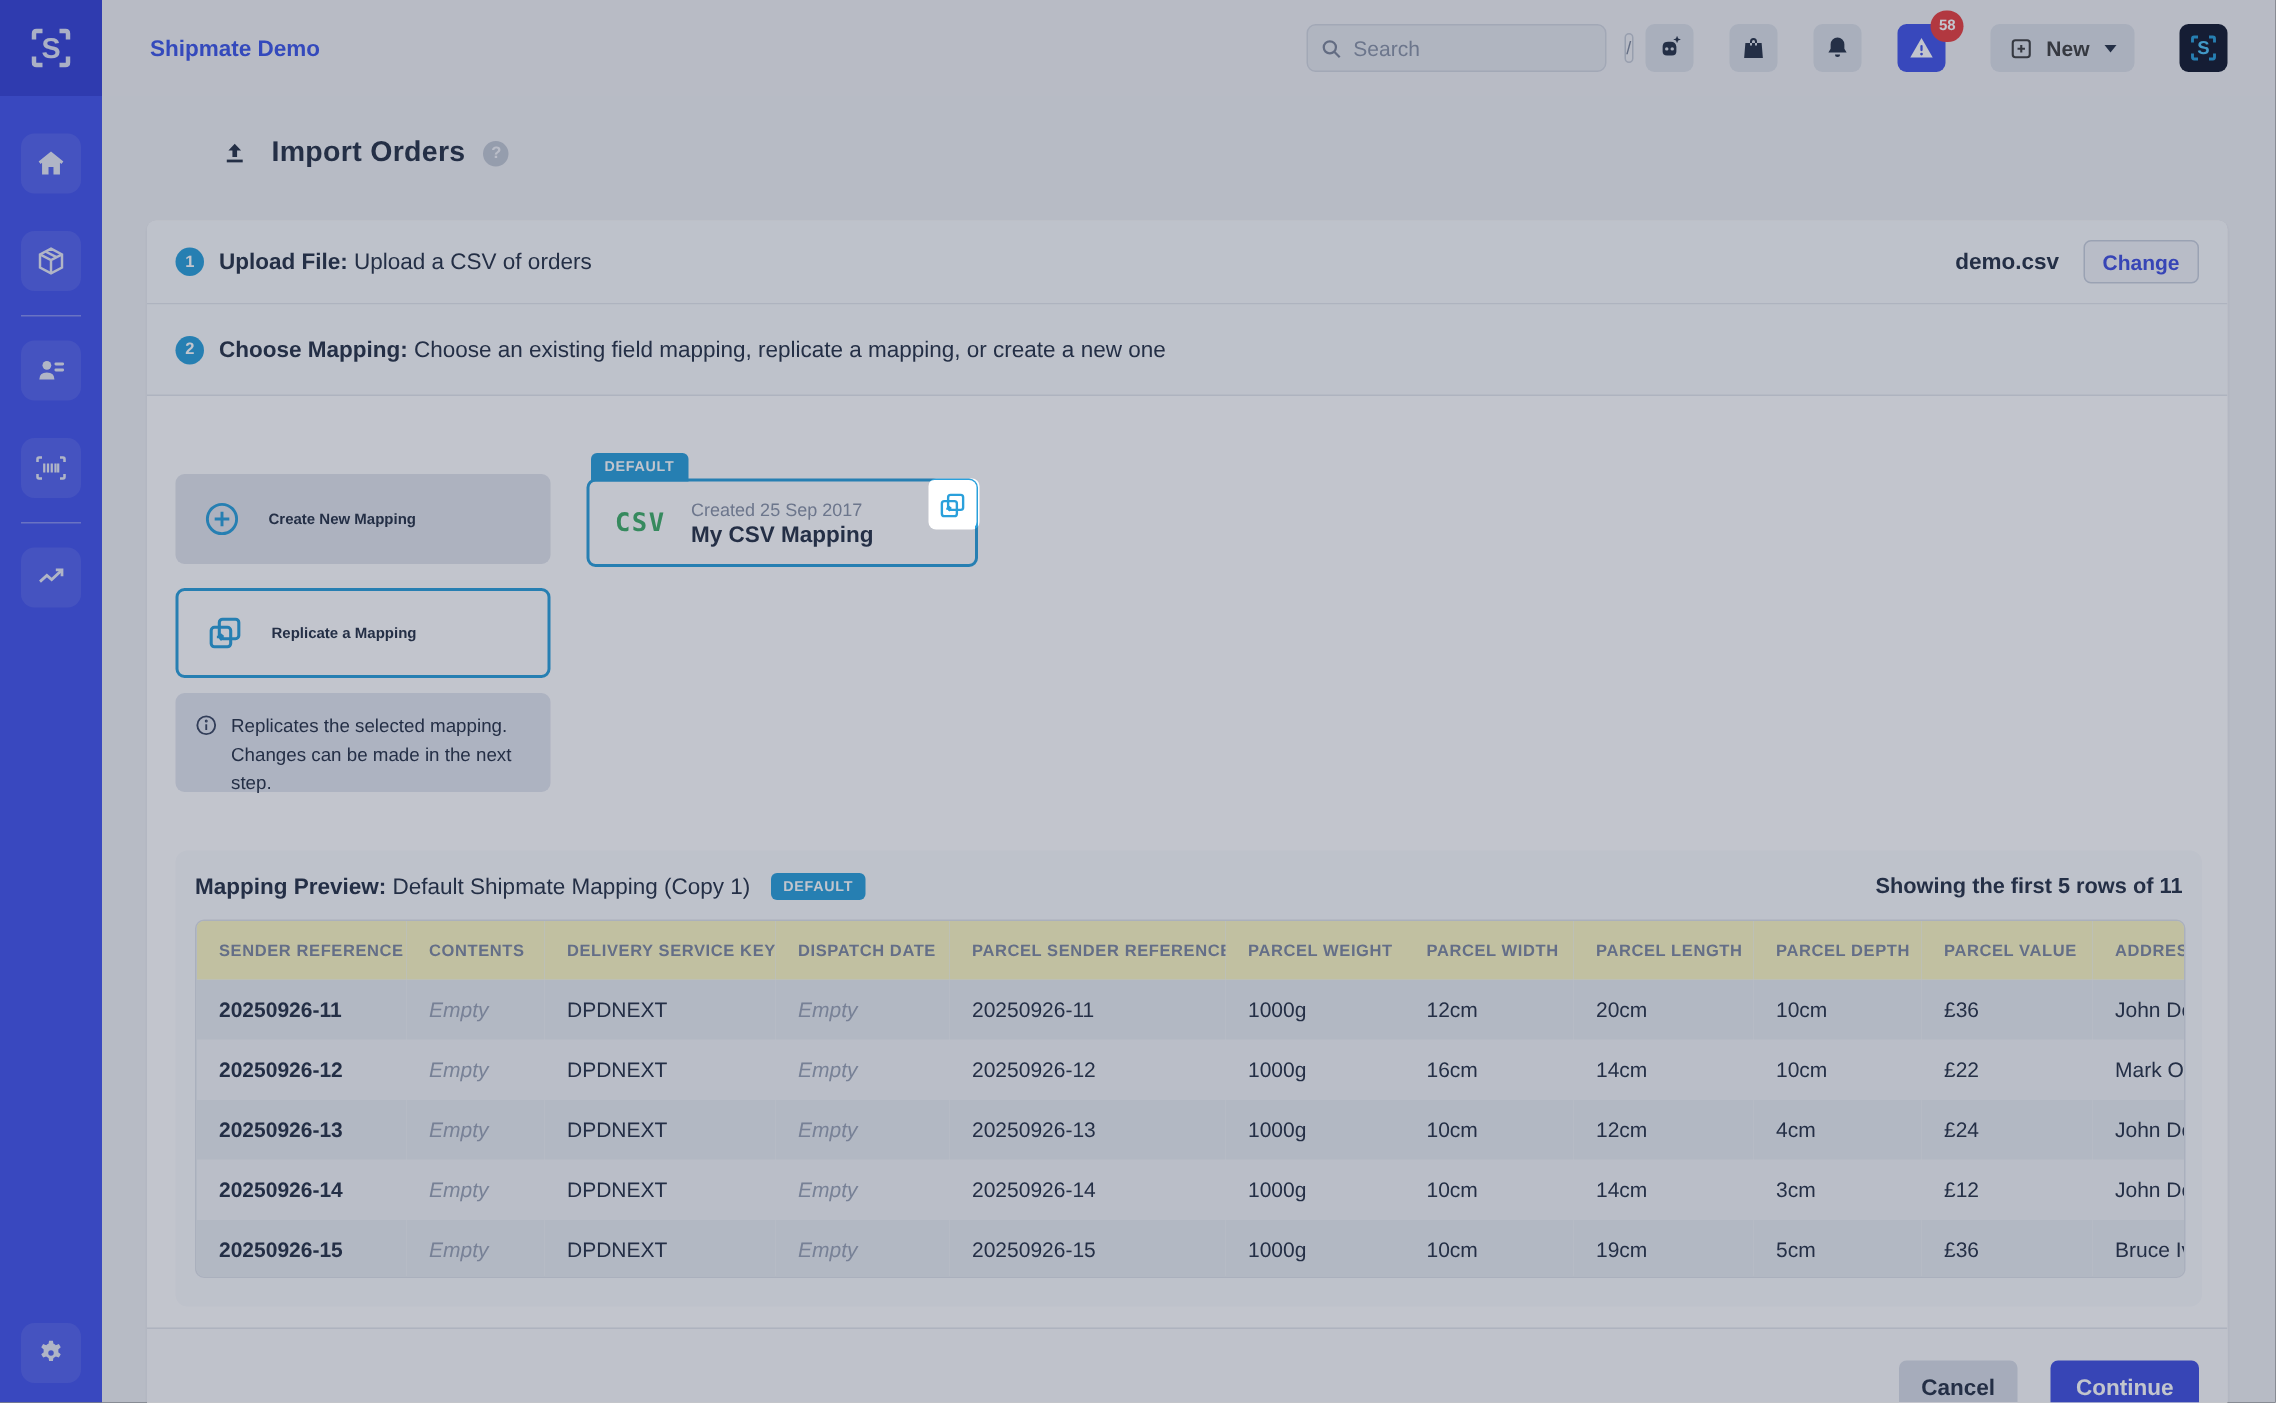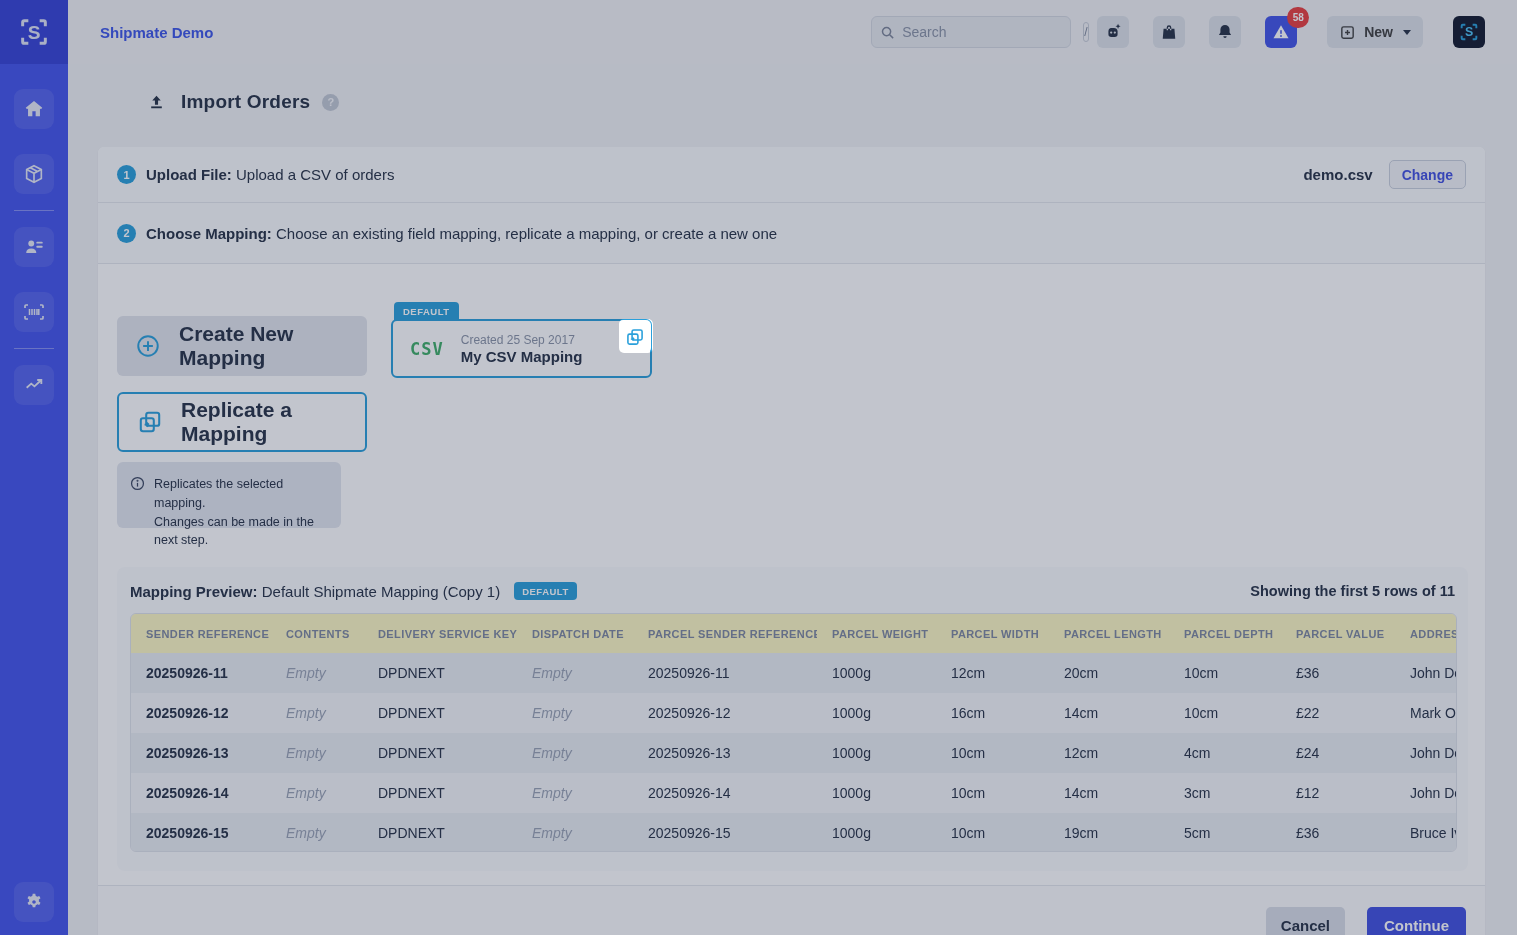--- a/index.html
+++ b/index.html
@@ -51,23 +51,23 @@
   .step-right { margin-left:auto; display:flex; align-items:center; }
   .file-name { font-size:15px; font-weight:700; color:#273246; }
   .change-btn { margin-left:16px; height:29px; padding:0 12px; border:1px solid #C9CFDC; border-radius:5px; background:#F2F3F7; color:#4150E0; font-size:14px; font-weight:700; display:flex; align-items:center; cursor:pointer; }
 
   .panel { position:relative; background:#FFFFFF; height:682px; }
 
   .big-btn { position:absolute; left:19px; width:250px; height:60px; border-radius:6px; display:flex; align-items:center; cursor:pointer; }
   .create-btn { top:52px; background:#E2E5EC; }
   .replicate-btn { top:128px; background:#FFFFFF; border:2px solid #2AA0DB; }
   .big-btn .bicon { margin:0 18px 0 18px; display:flex; color:#2AA0DB; }
-  .big-btn .blabel { font-size:21px; font-weight:700; color:#273246; }
-
-  .info-box { position:absolute; left:19px; top:198px; width:224px; height:66px; border-radius:6px; background:#E3E6EF; display:flex; padding:13px 12px 0 13px; }
+  .big-btn .blabel { font-size:10px; font-weight:700; color:#273246; }
+
+  .info-box { position:absolute; left:19px; top:198px; width:250px; height:66px; border-radius:6px; background:#E3E6EF; display:flex; padding:13px 12px 0 13px; }
   .info-box .iicon { color:#3A4660; margin-right:9px; flex:none; margin-top:1px; }
   .info-box .itext { font-size:12.5px; line-height:1.5; color:#273246; }
 
   .map-card { position:absolute; left:293px; top:55px; width:261px; height:59px; background:#fff; border:2px solid #2AA0DB; border-radius:6px; cursor:pointer; }
   .default-tab { position:absolute; left:1px; top:-19px; height:19px; padding:0 9px; background:#2AA0DB; color:#fff; font-size:9.5px; font-weight:700; letter-spacing:.5px; border-radius:4px 4px 0 0; display:flex; align-items:center; }
   .map-card-inner { display:flex; align-items:center; height:100%; padding-left:17px; }
   .csv-logo { font-size:17px; font-weight:800; letter-spacing:1px; color:#3FAE68; font-family:"DejaVu Sans Mono","Liberation Mono",monospace; }
   .map-meta { margin-left:17px; }
   .map-created { font-size:12px; color:#8A93A6; }
   .map-name { font-size:15px; font-weight:700; color:#273246; margin-top:1px; }

